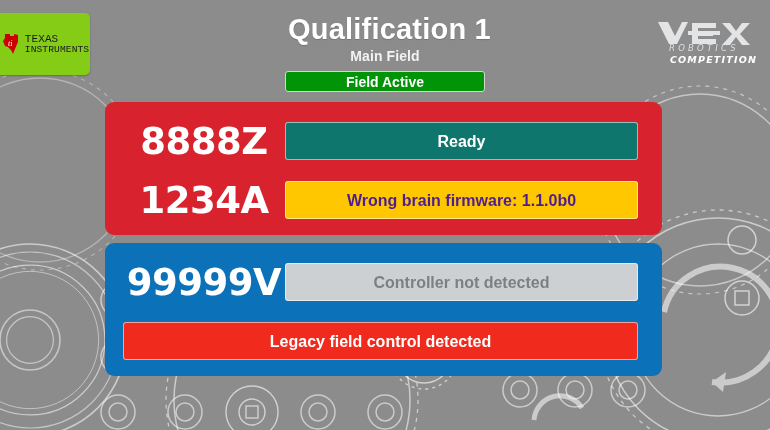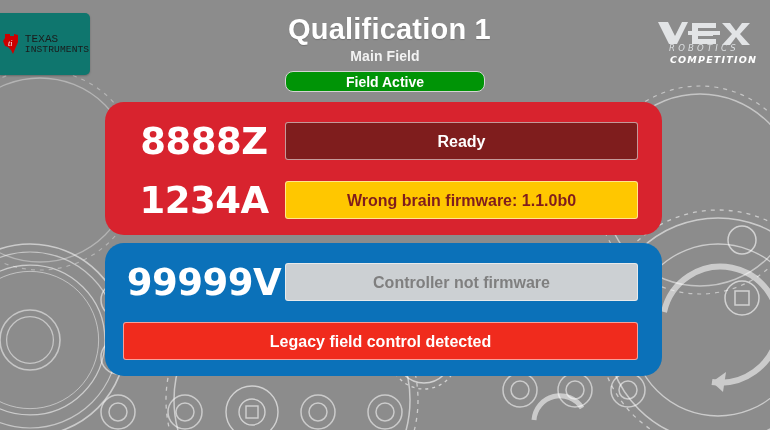--- a/index.html
+++ b/index.html
@@ -31,21 +31,21 @@
     pointer-events: none;
   }
 
   
   #ti-logo {
     position: absolute;
     left: 0;
     top: 13px;
     width: 90px;
     height: 62px;
-    background: #0f766e;
+    background: #84cc16;
     border-radius: 0 5px 5px 0;
     display: flex;
     align-items: center;
     justify-content: center;
     box-shadow: 0 1px 2px rgba(0,0,0,0.25);
   }
   #ti-logo .ti-inner {
     display: flex;
     align-items: center;
     gap: 4px;
@@ -111,34 +111,34 @@
     color: #f2f2f2;
     letter-spacing: 0.1px;
   }
   #field-status-badge {
     margin: 7px auto 0 auto;
     width: 200px;
     height: 21px;
     line-height: 21px;
     background: #009406;
     border: 1px solid #d4d4d4;
-    border-radius: 8px;
+    border-radius: 3px;
     color: #ffffff;
     font-size: 14px;
     font-weight: bold;
     box-sizing: border-box;
   }
 
   
   .alliance-panel {
     position: absolute;
     left: 105px;
     width: 557px;
     height: 133px;
-    border-radius: 19px;
+    border-radius: 9px;
     box-sizing: border-box;
     padding: 12px 24px 12px 18px;
   }
   #panel-red  { top: 102px; background: #d8232e; }
   #panel-blue { top: 243px; background: #0b71b9; }
 
   .team-row {
     display: flex;
     align-items: center;
     height: 54px;
@@ -164,22 +164,22 @@
     line-height: 38px;
     border-radius: 3px;
     border: 1px solid rgba(255,255,255,0.55);
     box-sizing: border-box;
     text-align: center;
     font-size: 16px;
     font-weight: bold;
     white-space: nowrap;
     overflow: hidden;
   }
-  .status-ready      { background: #7f1d1d; color: #ffffff; }
-  .status-warning    { background: #ffc700; color: #7f1d1d; }
+  .status-ready      { background: #0f766e; color: #ffffff; }
+  .status-warning    { background: #ffc700; color: #4c1d95; }
   .status-disabled   { background: #ccd0d3; color: #7f7f7f; }
   .status-error      { background: #f02b1d; color: #ffffff; }
 </style>
 </head>
 <body>
 
 <div id="app">
 
   <svg id="bg-gears" viewBox="0 0 770 430" xmlns="http://www.w3.org/2000/svg">
     <defs>
@@ -309,20 +309,20 @@
     </div>
     <div class="team-row">
       <div class="team-number">1234A</div>
       <div class="team-status status-warning">Wrong brain firmware: 1.1.0b0</div>
     </div>
   </div>
 
   <div class="alliance-panel" id="panel-blue">
     <div class="team-row">
       <div class="team-number">99999V</div>
-      <div class="team-status status-disabled">Controller not firmware</div>
+      <div class="team-status status-disabled">Controller not detected</div>
     </div>
     <div class="team-row">
       <div class="team-status status-error">Legacy field control detected</div>
     </div>
   </div>
 
 </div>
 
 </body></html>

